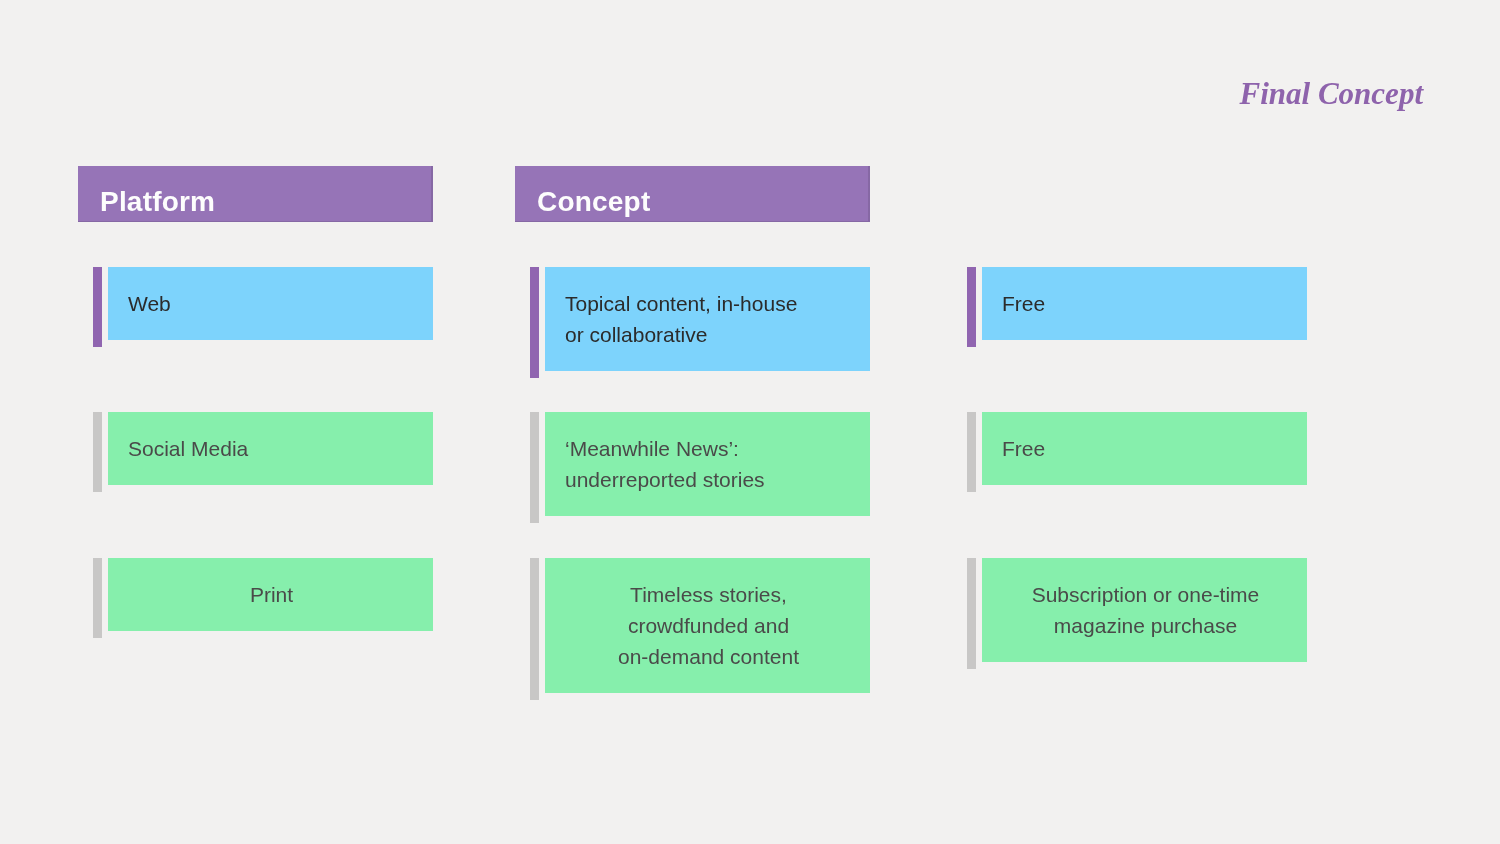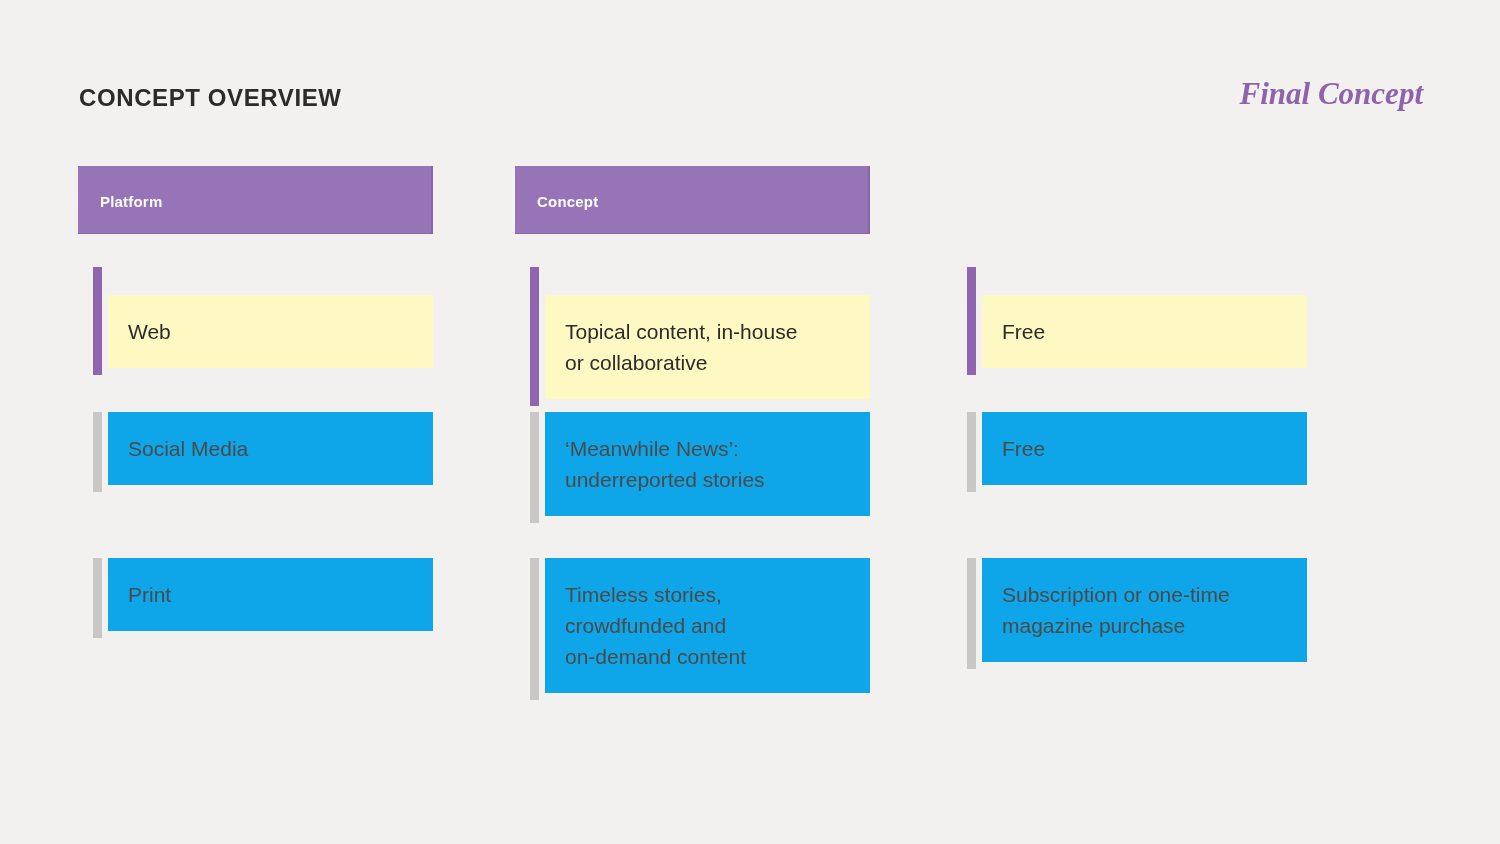--- a/index.html
+++ b/index.html
@@ -36,63 +36,62 @@
     width: 355px;
     height: 620px;
   }
   .column.col-0 { left: 78px; }
   .column.col-1 { left: 515px; }
   .column.col-2 { left: 952px; }
 
   .column-header {
     position: absolute;
     left: 0; top: 0; right: 0;
-    height: 68px;
+    height: 56px;
     background: #9674b7;
     box-shadow: inset -2px -1px 0 rgba(0,0,0,0.10);
     color: #fdfdfd;
-    font-size: 15px;
+    font-size: 28px;
     font-weight: 700;
     line-height: 71px;
     padding-left: 22px;
     letter-spacing: 0.2px;
   }
 
   .row {
     position: absolute;
     left: 0; right: 0;
   }
   .row.r-0 { top: 101px; }
   .row.r-1 { top: 246px; }
-  .row.r-2 { top: 392px; }
+  .row.r-2 { top: 392px; text-align: center; }
 
   .row .accent-bar {
     position: absolute;
     left: 15px; width: 9px;
     top: 0; bottom: -7px;
     background: #c8c7c6;
   }
   .row .cell {
     margin-left: 30px;
-    background: #0ea5e9;
+    background: #86efac;
     color: #4a4a49;
     font-size: 21px;
     line-height: 31px;
     padding: 21px 18px 21px 20px;
     white-space: pre-line;
   }
   .row.active .accent-bar { background: #9065b0; }
-  .row.active .cell { background: #fef9c3; color: #2b2b2b; margin-top: 28px; }
+  .row.active .cell { background: #7dd3fc; color: #2b2b2b; }
 </style>
 </head>
 <body>
 
 <div class="slide">
 
-  <div class="slide-title">CONCEPT OVERVIEW</div>
 
   <div class="watermark">Final Concept</div>
 
   <div class="column col-0">
     <div class="column-header">Platform</div>
     <div class="row r-0 active">
       <div class="accent-bar"></div>
       <div class="cell">Web</div>
     </div>
     <div class="row r-1">

